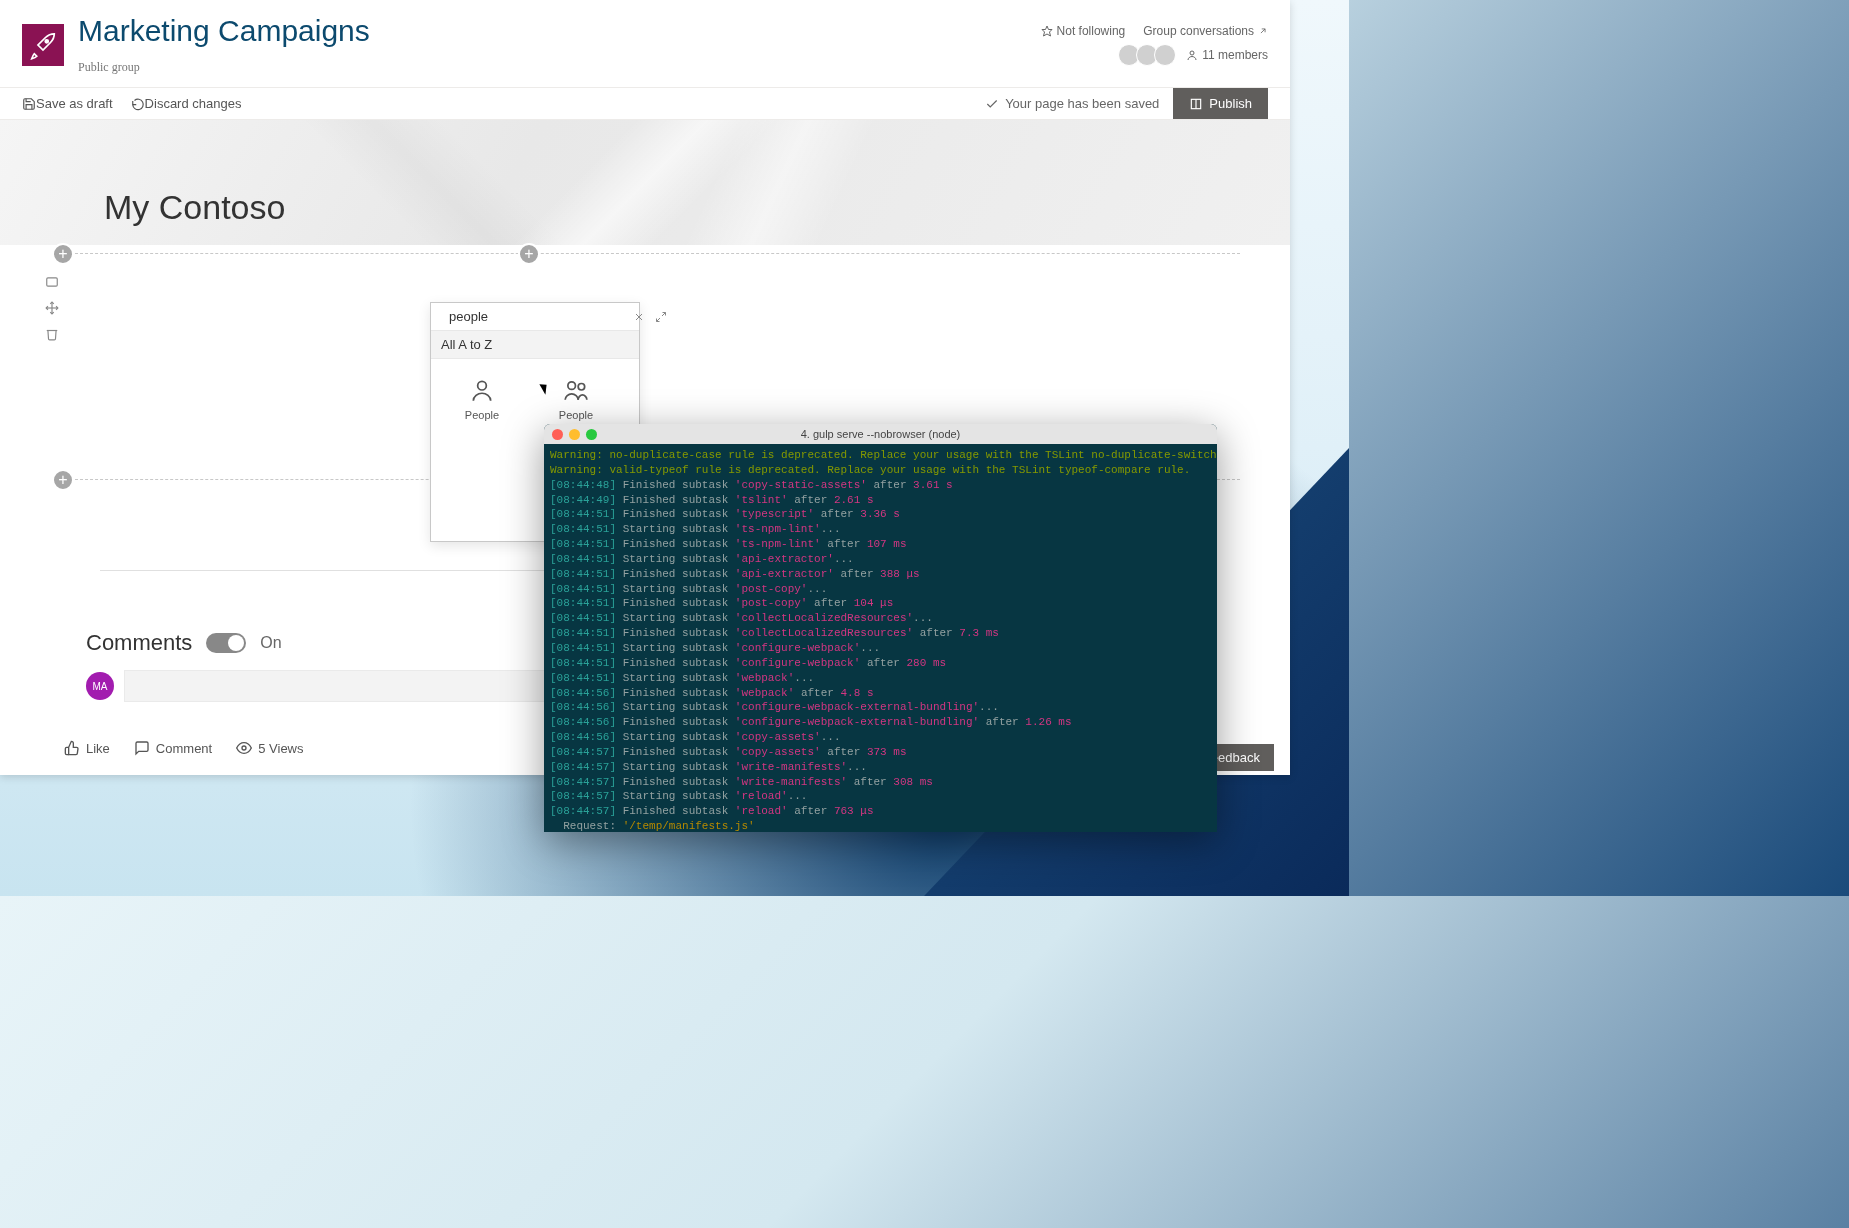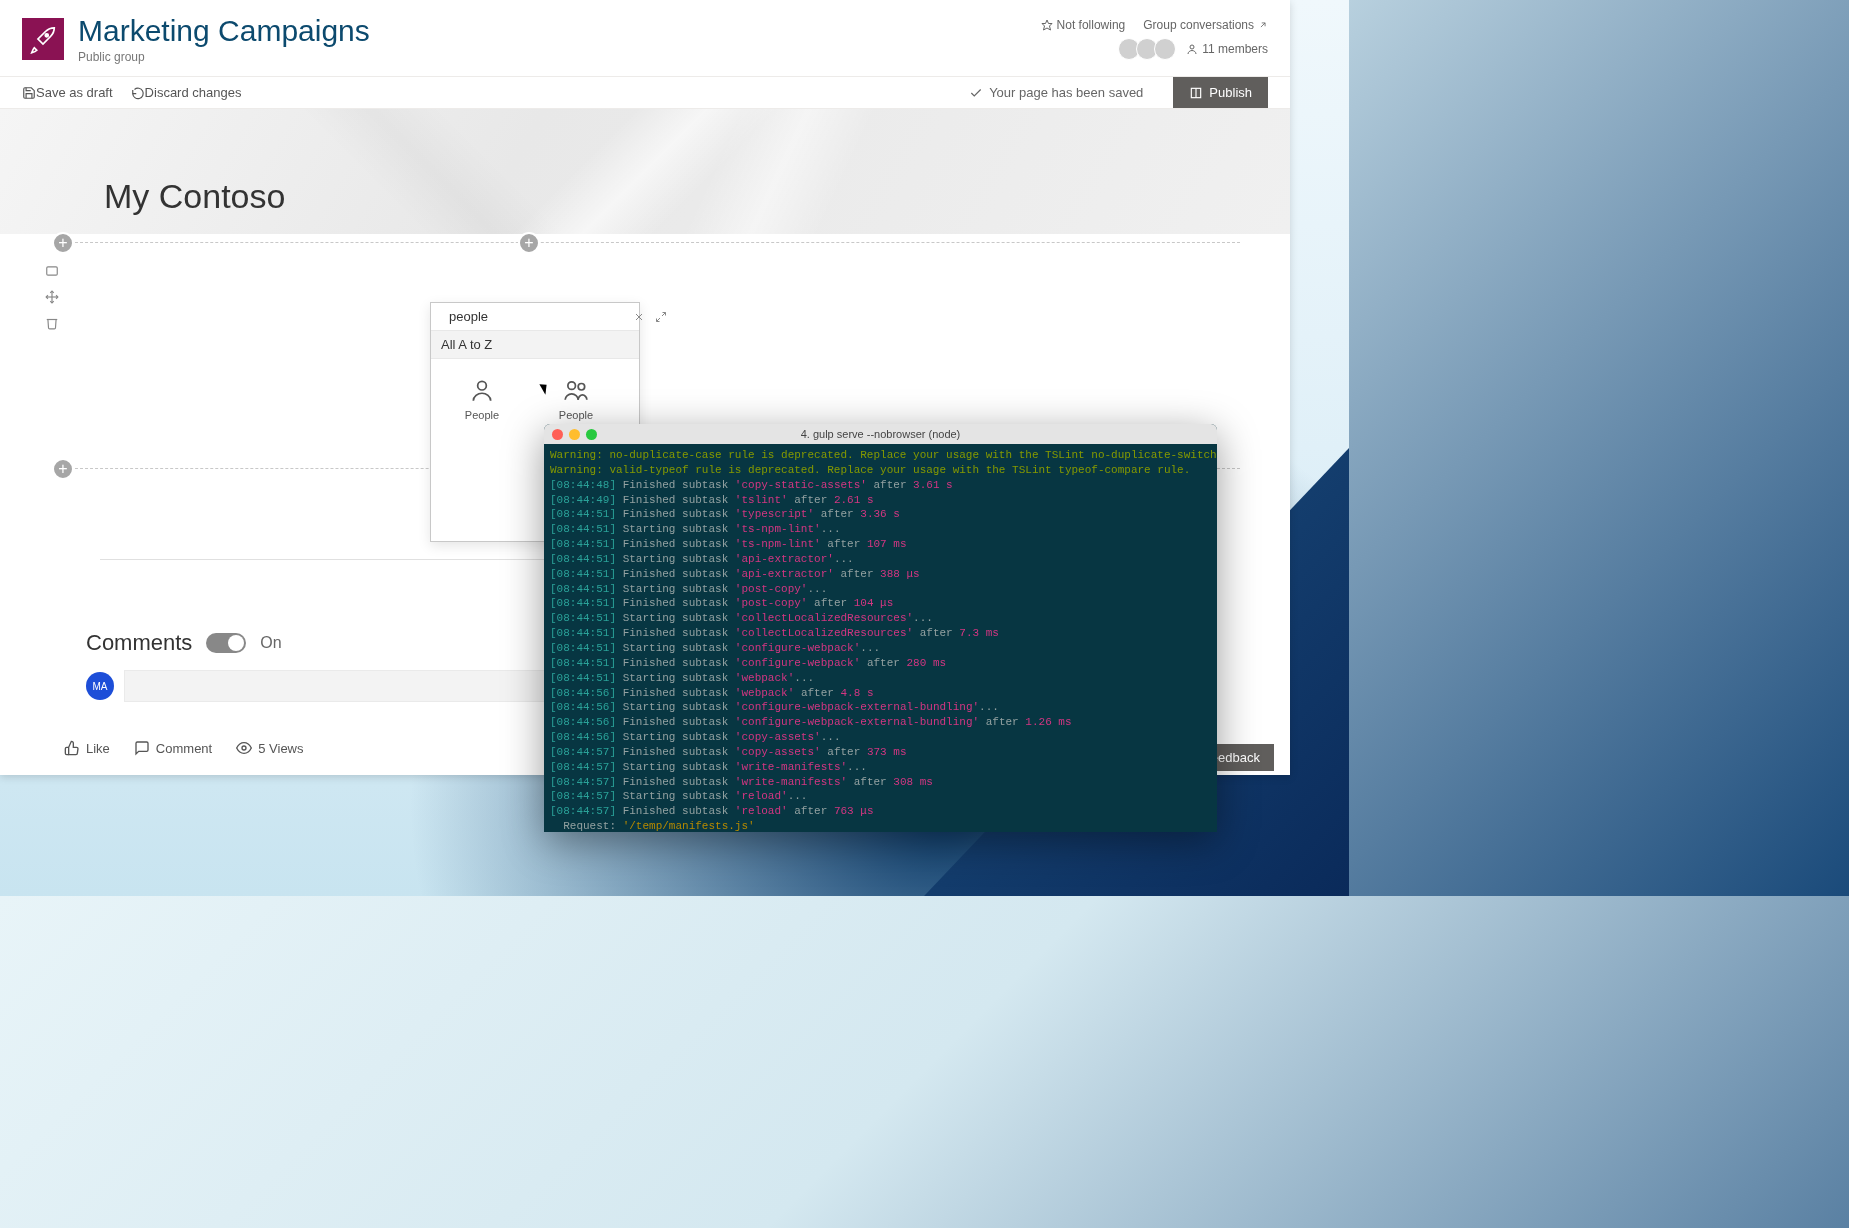--- a/index.html
+++ b/index.html
@@ -46,36 +46,36 @@
 }
 .site-logo {
   width: 42px; height: 42px;
   background: #8a1253;
   display: flex; align-items: center; justify-content: center;
   color: #fff;
   margin-right: 14px;
 }
 .site-logo svg { width: 30px; height: 30px; }
 .site-title { font-size: 30px; font-weight: 400; color: #0c4a6e; }
-.site-sub { font-size: 12px; color: #777; margin-top: 2px; }
+.site-sub { font-size: 12px; color: #777; margin-top: 12px; font-family: Liberation Serif, serif; }
 .header-right { margin-left: auto; display: flex; flex-direction: column; align-items: flex-end; gap: 6px; }
 .header-links { display: flex; gap: 18px; font-size: 12px; color: #666; }
 .header-links span { display: inline-flex; align-items: center; gap: 4px; cursor: pointer; }
 .avatars-row { display: flex; align-items: center; gap: 2px; }
 .avatar-circle { width: 22px; height: 22px; border-radius: 50%; background: #d0d0d0; border: 1px solid #fff; margin-left: -6px; }
 .members-link { margin-left: 8px; font-size: 12px; color: #666; display: inline-flex; align-items: center; gap: 4px; }
 
 .cmdbar {
   display: flex; align-items: center;
   padding: 6px 22px;
   border-bottom: 1px solid #edebe9;
   font-size: 13px;
 }
 .cmd-item { display: inline-flex; align-items: center; margin-right: 18px; color: #555; cursor: pointer; }
-.cmdbar-right { margin-left: auto; display: flex; align-items: center; gap: 30px; color: #666; justify-content: center; }
+.cmdbar-right { margin-left: auto; display: flex; align-items: center; gap: 14px; color: #666; justify-content: center; }
 .publish-btn {
   background: #605e5c; color: #fff;
   padding: 8px 16px;
   display: inline-flex; align-items: center; gap: 6px;
   cursor: pointer;
   margin: -6px 0 -6px 0;
 }
 
 .banner {
   height: 125px; position: relative;
@@ -169,21 +169,21 @@
 }
 .toggle::after {
   content: ''; position: absolute; right: 2px; top: 2px;
   width: 16px; height: 16px; border-radius: 50%; background: #fff;
 }
 .toggle-label { font-size: 16px; color: #666; text-align: center; }
 .comment-input {
   margin-top: 14px; display: flex; align-items: center; gap: 10px;
 }
 .avatar-pink {
-  width: 28px; height: 28px; border-radius: 50%; background: #1d4ed8;
+  width: 28px; height: 28px; border-radius: 50%; background: #a21caf;
   color: #fff; font-size: 10px; display: flex; align-items: center; justify-content: center;
 }
 .comment-box {
   flex: 1; height: 32px; background: #f3f3f3; border: 1px solid #eaeaea;
   max-width: 480px;
 }
 
 .engage-bar {
   position: absolute; left: 64px; top: 740px;
   display: flex; align-items: center; gap: 24px; color: #555; font-size: 13px;

